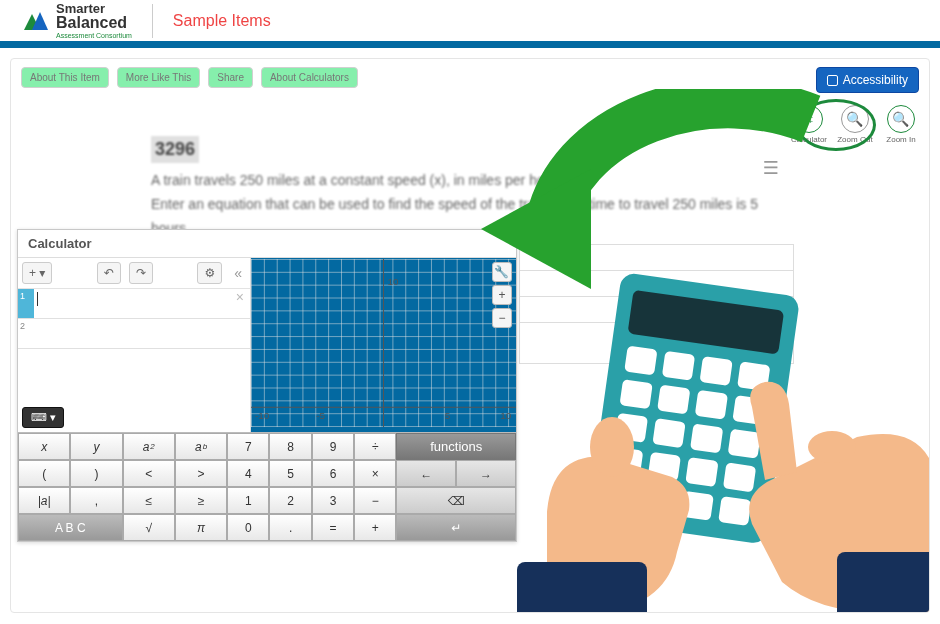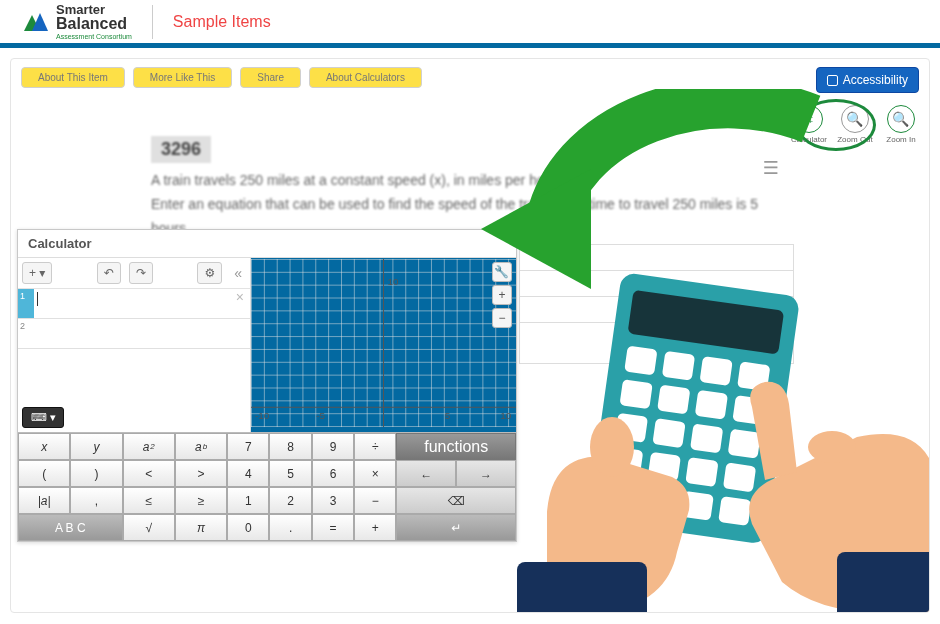--- a/index.html
+++ b/index.html
@@ -1,52 +1,52 @@
 <!DOCTYPE html>
 <html><head>
 <meta charset="utf-8">
 <style>
 *{box-sizing:border-box;margin:0;padding:0;font-family:Arial,Helvetica,sans-serif}
 body{width:940px;height:624px;background:#fff;overflow:hidden;position:relative}
 
 
-.header{height:48px;display:flex;align-items:center;padding:0 20px;border-bottom:5px solid #0369a1}
+.header{height:48px;display:flex;align-items:center;padding:0 20px;border-bottom:7px solid #0369a1}
 .logo{display:flex;align-items:center;gap:6px}
 .logo-mark{width:30px;height:30px}
 .logo-text{line-height:1.05}
 .logo-text .l1{font-weight:700;font-size:13px;color:#333}
 .logo-text .l2{font-weight:700;font-size:16px;color:#333}
 .logo-text .l3{font-size:7px;color:#1d8a3c}
 .vline{width:1px;height:34px;background:#ccc;margin:0 20px}
 .brand{color:#ef4444;font-size:16px}
 .navlinks{margin-left:auto;display:flex;gap:30px}
 .navlinks a{color:#1565c0;font-weight:700;font-size:13px;text-decoration:none;cursor:pointer}
 
 
 .frame{position:relative;margin:10px;border:1px solid #e5e5e5;border-radius:4px;height:555px;background:#fff;overflow:hidden}
 
 
 .pillbar{display:flex;gap:8px;padding:8px 10px}
-.pill{border:1px solid #d0d0d0;background:#fde047;border-radius:4px;padding:4px 16px;font-size:10px;color:#777;filter:blur(0.6px);cursor:pointer}
+.pill{border:1px solid #d0d0d0;background:#86efac;border-radius:4px;padding:4px 8px;font-size:10px;color:#777;filter:blur(0.6px);cursor:pointer}
 
 
 .access{position:absolute;right:10px;top:8px;background:#1565c0;border:1px solid #0d47a1;color:#fff;border-radius:4px;padding:5px 10px;font-size:12px;cursor:pointer}
 .access-icon{display:inline-block;width:11px;height:11px;border:1.5px solid #fff;border-radius:2px;margin-right:5px;vertical-align:middle}
 
 
 .tools{position:absolute;right:10px;top:46px;display:flex;gap:10px}
 .tool{width:36px;display:flex;flex-direction:column;align-items:center;gap:2px;cursor:pointer}
 .tool .circ{width:28px;height:28px;border-radius:50%;border:1.5px solid #999;display:flex;align-items:center;justify-content:center;font-size:14px;color:#666;background:#fff}
 .tool .lbl{font-size:8px;color:#666;filter:blur(0.4px)}
 .tool.hi .circ{border-color:#1d8a3c;color:#1d8a3c}
 .ring{position:absolute;right:53px;top:40px;width:80px;height:52px;border:3px solid #1d8a3c;border-radius:50%;pointer-events:none}
 
 
 .q{margin:40px 0 0 140px;width:640px}
-.qnum{display:inline-block;background:#e0e0e0;padding:3px 10px;font-size:18px;font-weight:700;color:#444;filter:blur(0.8px)}
+.qnum{display:inline-block;background:#e0e0e0;padding:3px 4px;font-size:18px;font-weight:700;color:#444;filter:blur(0.8px)}
 .qtext{margin-top:6px;font-size:14px;color:#666;line-height:1.7;filter:blur(1.1px)}
 .ham{position:absolute;right:150px;top:98px;color:#999;font-size:18px}
 
 
 .calc{position:absolute;left:6px;top:170px;width:500px;background:#fff;border:1px solid #c8c8c8;box-shadow:0 1px 4px rgba(0,0,0,.15)}
 .calc-title{padding:6px 10px;font-size:13px;font-weight:700;color:#555;border-bottom:1px solid #ddd}
 .calc-top{display:flex}
 
 .sideA{width:232px;display:flex;flex-direction:column}
 .rowctrl{display:flex;align-items:center;padding:4px;gap:8px;border-bottom:1px solid #e3e3e3}
@@ -74,21 +74,21 @@
 .keypad{display:flex;border-top:1px solid #bbb}
 .kcol{display:grid}
 .kcol.a{grid-template-columns:repeat(4,1fr);width:210px}
 .kcol.b{grid-template-columns:repeat(4,1fr);width:170px}
 .kcol.c{width:120px;display:flex;flex-direction:column}
 .key{height:27px;border:1px solid #aaa;background:linear-gradient(#fff,#e8e8e8);font-size:12px;color:#333;display:flex;align-items:center;justify-content:center;font-style:italic;cursor:pointer}
 .key.plain{font-style:normal}
 .key sup{font-size:8px;margin-left:1px}
 .key.dark{background:linear-gradient(#bbb,#999);color:#fff;font-style:normal}
 .key.mid{background:linear-gradient(#e6e6e6,#ccc);font-style:normal}
-.funcbtn{height:27px;background:linear-gradient(#999,#777);color:#fff;border:1px solid #777;display:flex;align-items:center;justify-content:center;font-size:16px;cursor:pointer}
+.funcbtn{height:27px;background:linear-gradient(#999,#777);color:#fff;border:1px solid #777;display:flex;align-items:center;justify-content:center;font-size:13px;cursor:pointer}
 .crow{display:flex;flex:1}
 .crow .key{flex:1;height:auto}
 
 
 .arrow{position:absolute;left:430px;top:30px;pointer-events:none}
 
 
 .hands{position:absolute;right:-8px;bottom:-10px;pointer-events:none}
 
 .ans{position:absolute;left:508px;top:185px;width:275px;height:120px;border:1px solid #ddd;border-top:0}

